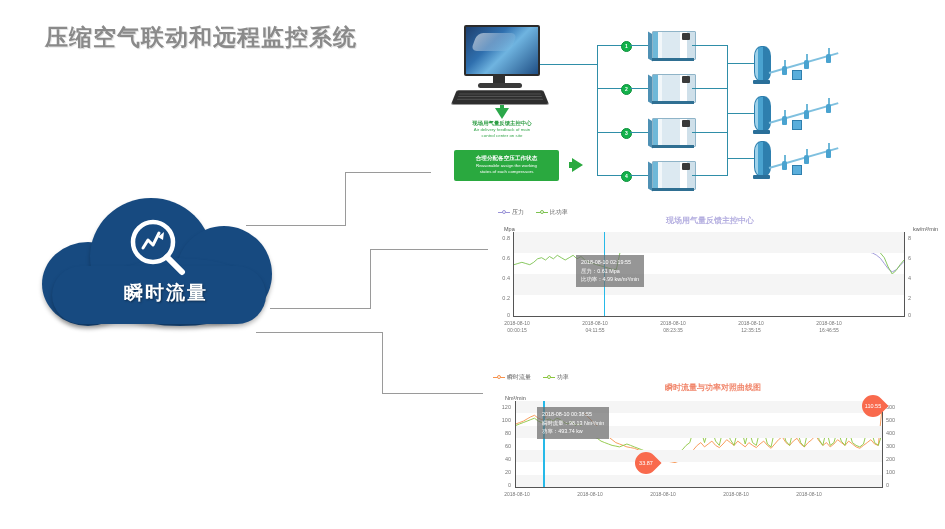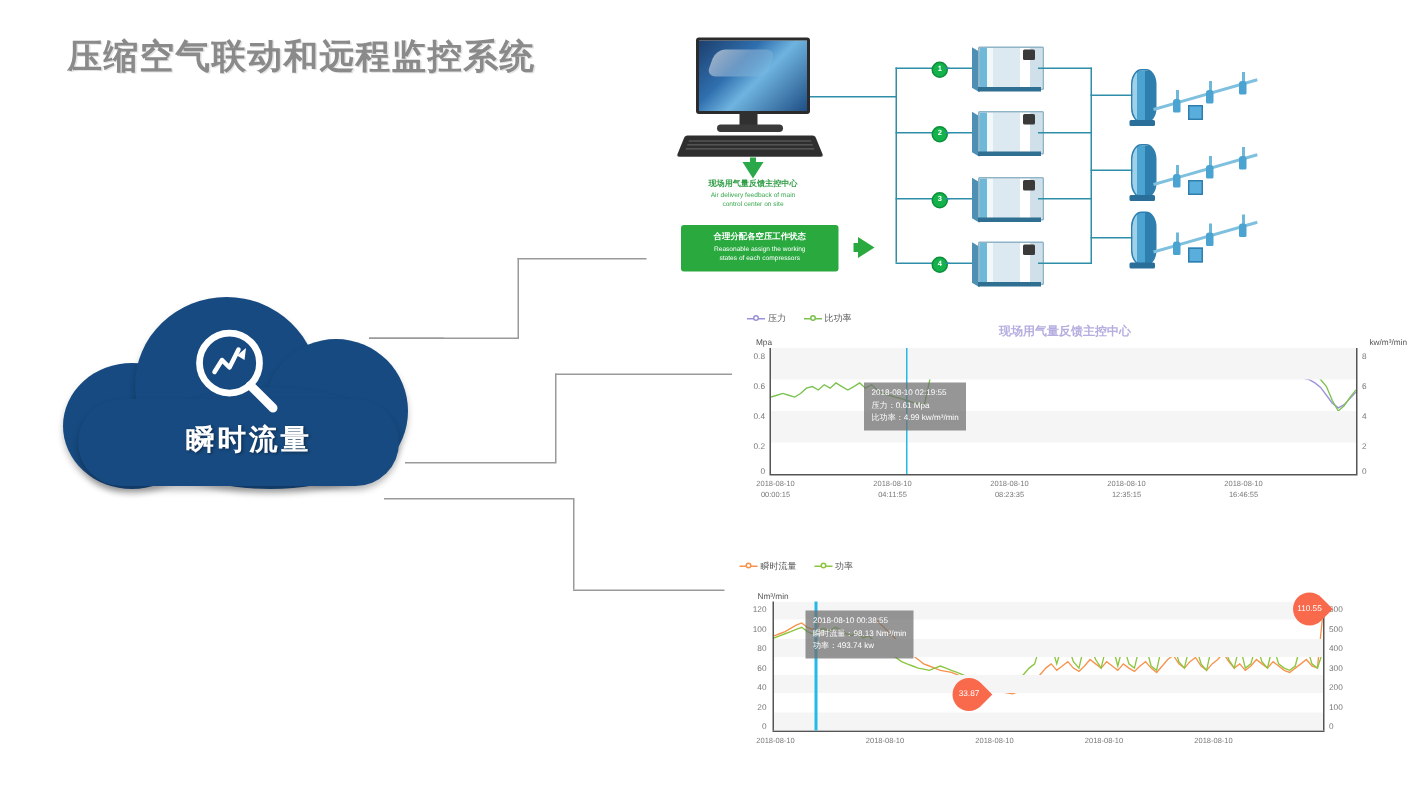--- a/index.html
+++ b/index.html
@@ -337,20 +337,21 @@
 
   <div class="chart-legend" style="left:10px;top:8px;">
     <span class="lg-item">
       <span class="lg-mark" id="c2lg0" style="--c: #f7934e;"></span><span>瞬时流量</span>
     </span>
     <span class="lg-item">
       <span class="lg-mark" id="c2lg1" style="--c: #8cc63f;"></span><span>功率</span>
     </span>
   </div>
 
+  <div class="chart-title" style="left:90px;top:17px;width:280px;color:#f1866b;">瞬时流量与功率对照曲线图</div>
 
   <div class="axis-unit" style="left:22px;top:30px;">Nm³/min</div>
 
   <div class="ytick" style="left:12px;top:39px;">120</div>
   <div class="ytick" style="left:12px;top:52px;">100</div>
   <div class="ytick" style="left:12px;top:65px;">80</div>
   <div class="ytick" style="left:12px;top:78px;">60</div>
   <div class="ytick" style="left:12px;top:91px;">40</div>
   <div class="ytick" style="left:12px;top:104px;">20</div>
   <div class="ytick" style="left:12px;top:117px;">0</div>

